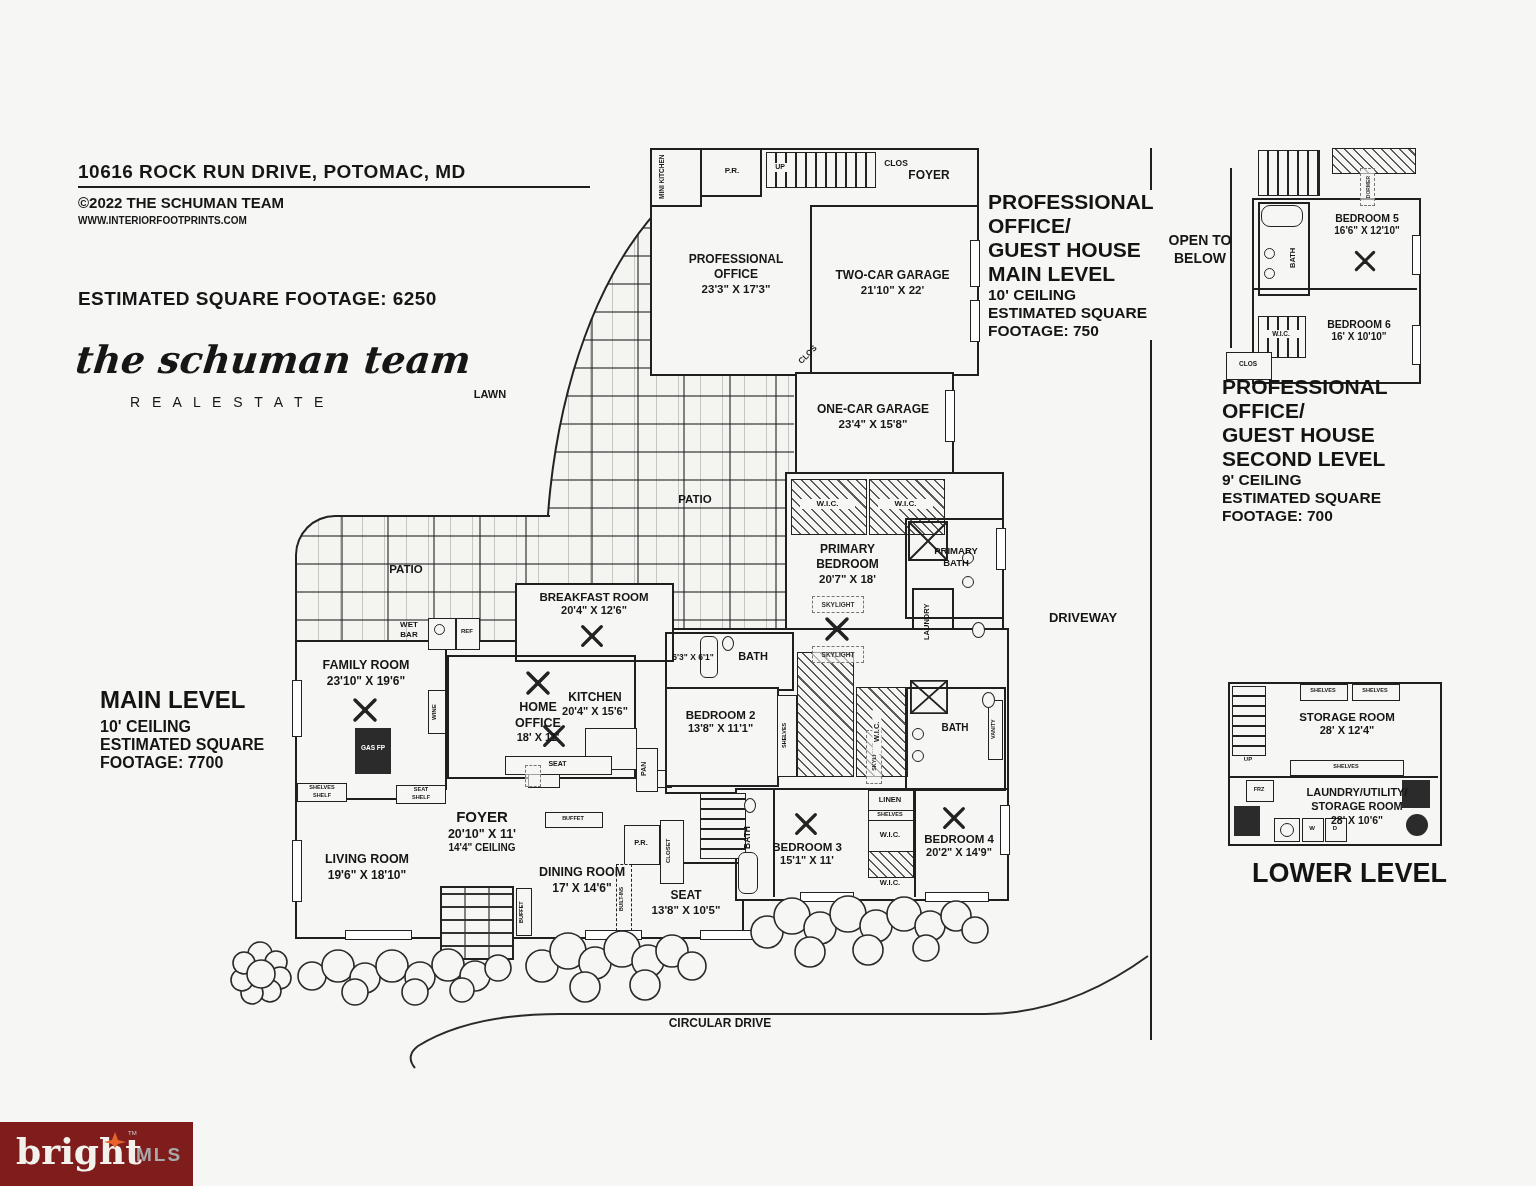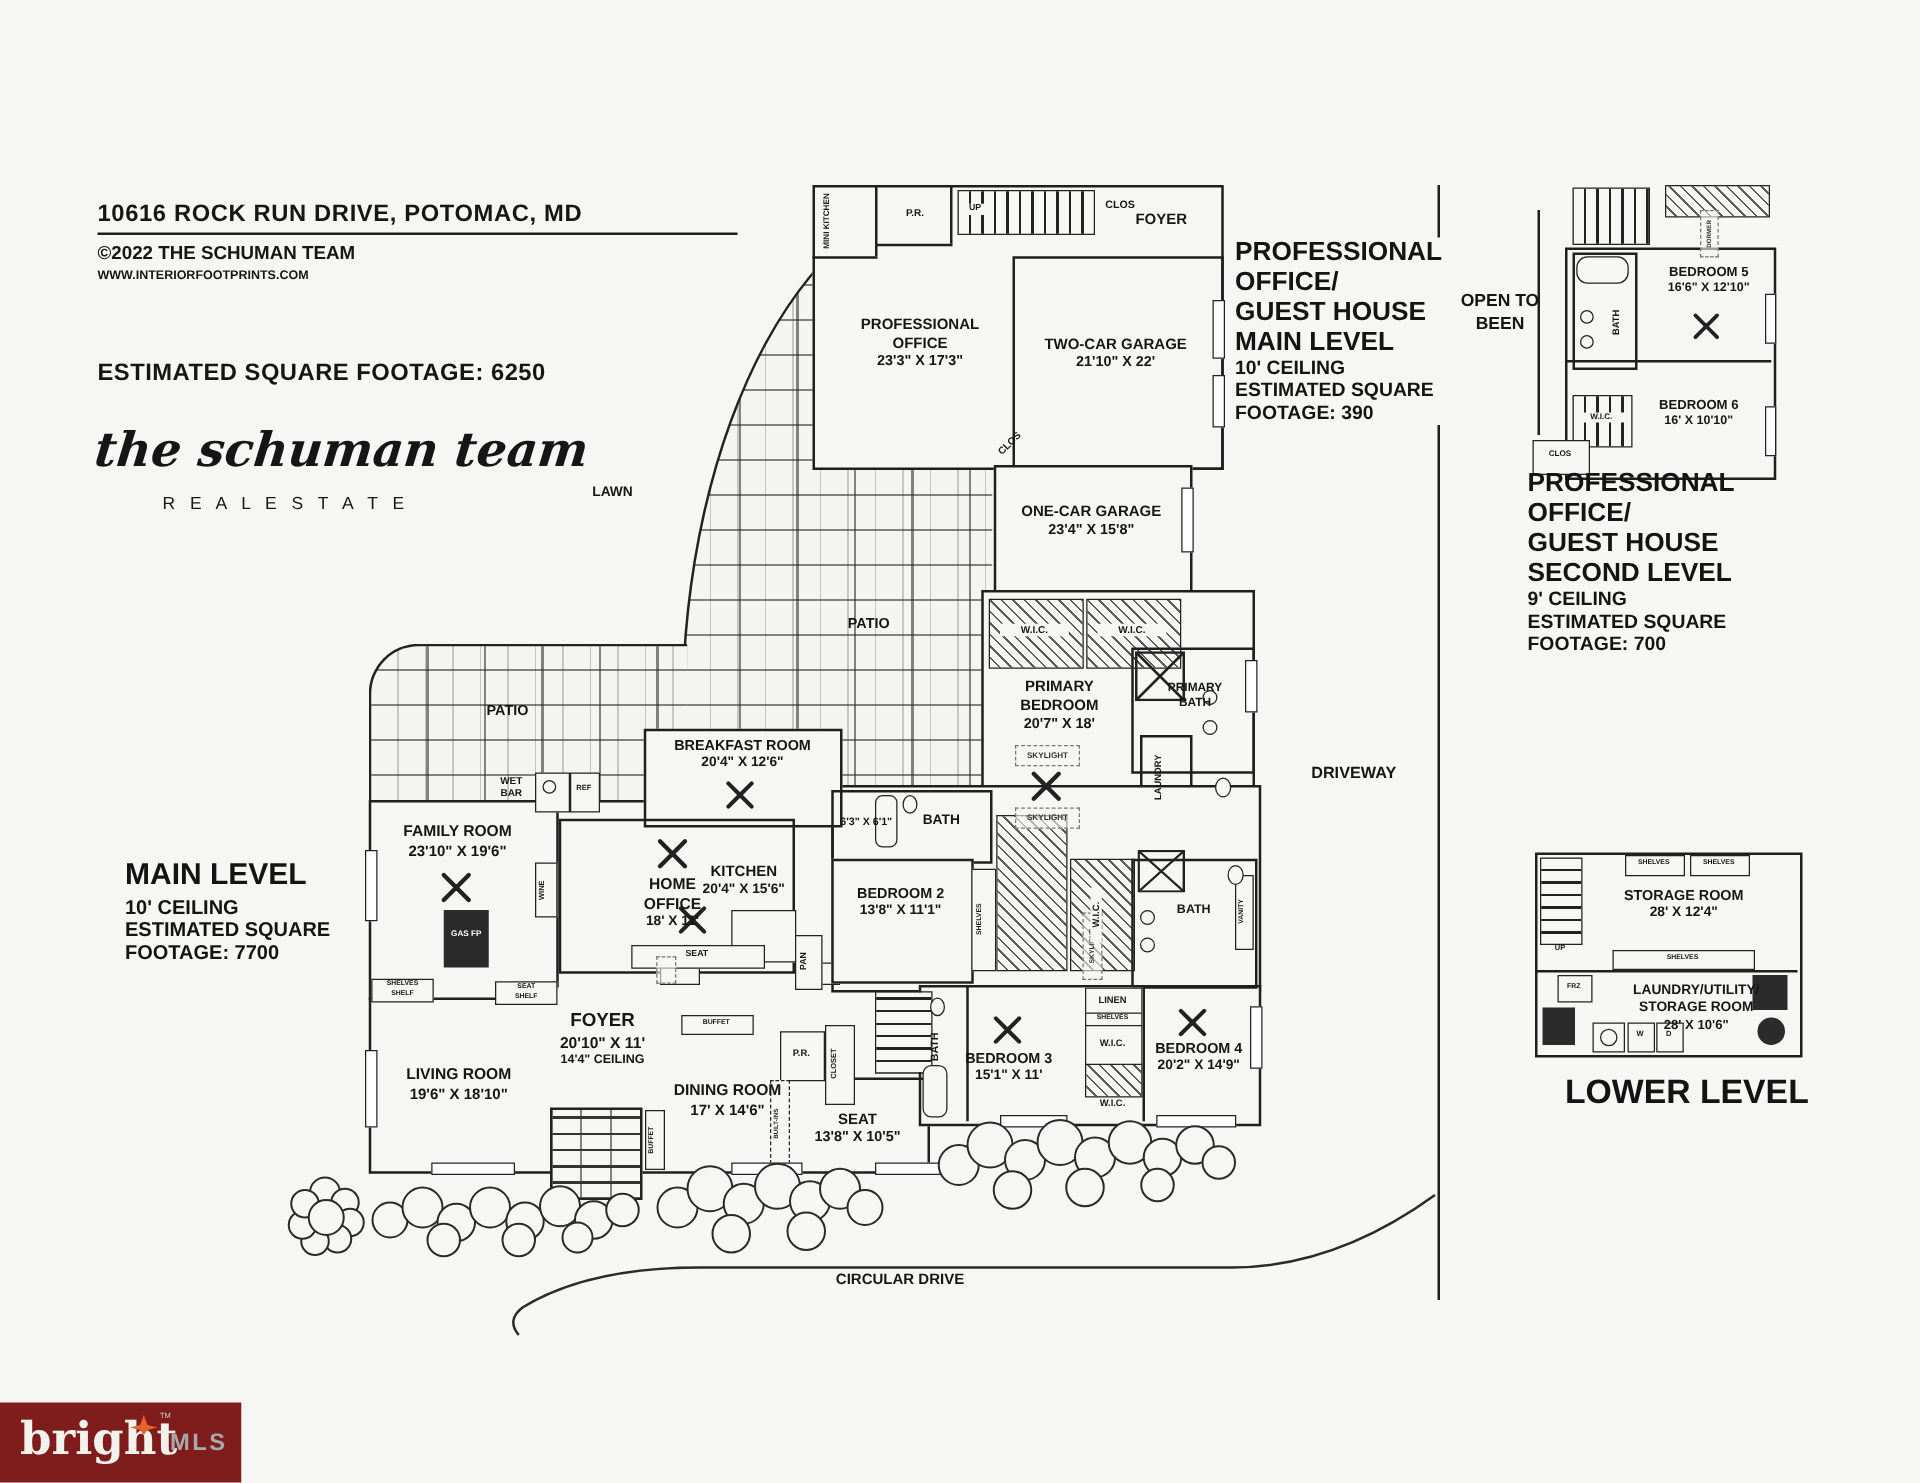--- a/index.html
+++ b/index.html
@@ -306,42 +306,42 @@
     <span style="font-size:16px">ESTIMATED SQUARE</span>
     <span style="font-size:16px">FOOTAGE: 7700</span>
   </div>
   <div class="cap" style="left:988px;top:190px;width:195px;background:#f6f6f4;z-index:7">
     <span style="font-size:21px">PROFESSIONAL</span>
     <span style="font-size:21px">OFFICE/</span>
     <span style="font-size:21px">GUEST HOUSE</span>
     <span style="font-size:21px">MAIN LEVEL</span>
     <span style="font-size:15.5px">10' CEILING</span>
     <span style="font-size:15.5px">ESTIMATED SQUARE</span>
-    <span style="font-size:15.5px">FOOTAGE: 390</span>
+    <span style="font-size:15.5px">FOOTAGE: 750</span>
   </div>
   <div class="cap" style="left:1222px;top:375px;width:195px">
     <span style="font-size:21px">PROFESSIONAL</span>
     <span style="font-size:21px">OFFICE/</span>
     <span style="font-size:21px">GUEST HOUSE</span>
     <span style="font-size:21px">SECOND LEVEL</span>
     <span style="font-size:15.5px">9' CEILING</span>
     <span style="font-size:15.5px">ESTIMATED SQUARE</span>
     <span style="font-size:15.5px">FOOTAGE: 700</span>
   </div>
   <div class="cap" style="left:1252px;top:858px;width:220px">
     <span style="font-size:27px">LOWER LEVEL</span>
   </div>
 
   <div class="treads" style="left:1258px;top:150px;width:60px;height:44px"></div>
   <div class="hatch" style="left:1332px;top:148px;width:82px;height:24px"></div>
   <div class="wall" style="left:1252px;top:198px;width:165px;height:182px"></div>
   <div class="line" style="left:1230px;top:168px;width:2px;height:180px"></div>
   <div class="lbl" style="left:1162px;top:232px;width:76px;font-size:14px;z-index:7">
     <span style="display:block">OPEN TO</span>
-    <span style="display:block">BEEN</span>
+    <span style="display:block">BELOW</span>
   </div>
   <div class="wall thin" style="left:1258px;top:202px;width:48px;height:90px;background:transparent"></div>
   <div class="box" style="left:1261px;top:205px;width:40px;height:20px;border-radius:9px"></div>
   <div class="circ" style="left:1264px;top:248px;width:9px;height:9px"></div>
   <div class="circ" style="left:1264px;top:268px;width:9px;height:9px"></div>
   <div class="lbl v" style="left:1288px;top:238px;height:40px;font-size:7.5px">BATH</div>
   <div class="sky" style="left:1360px;top:168px;width:13px;height:36px;font-size:5px">
     <span class="v">DORMER</span>
   </div>
   <div class="lbl" style="left:1318px;top:212px;width:98px;font-size:10.5px">

